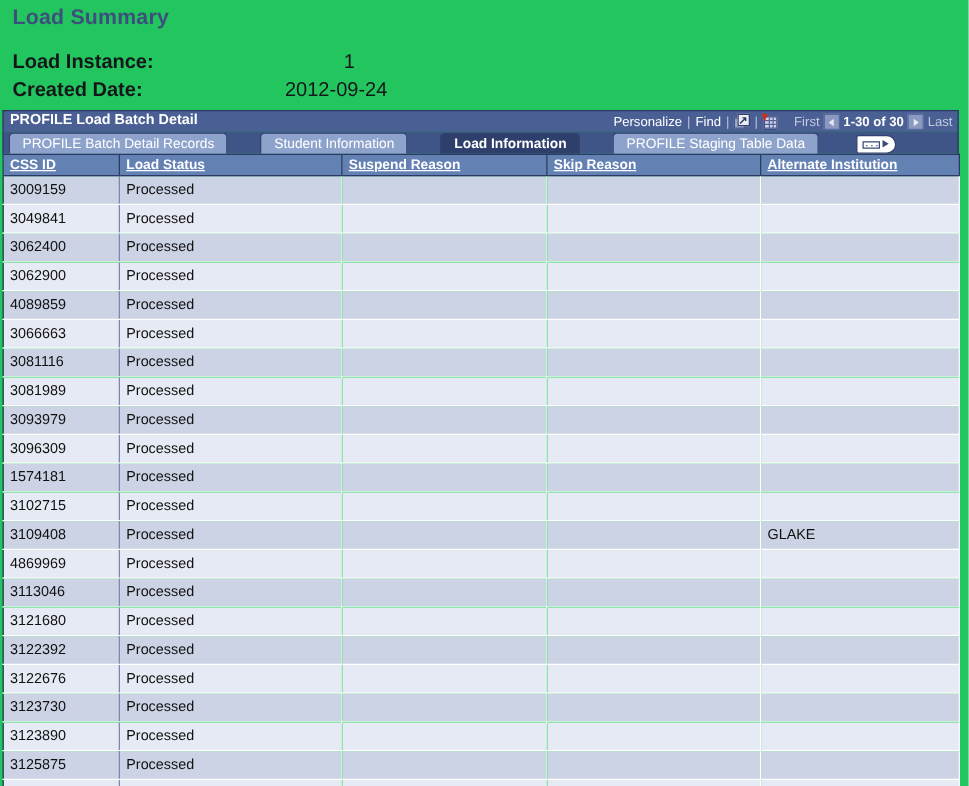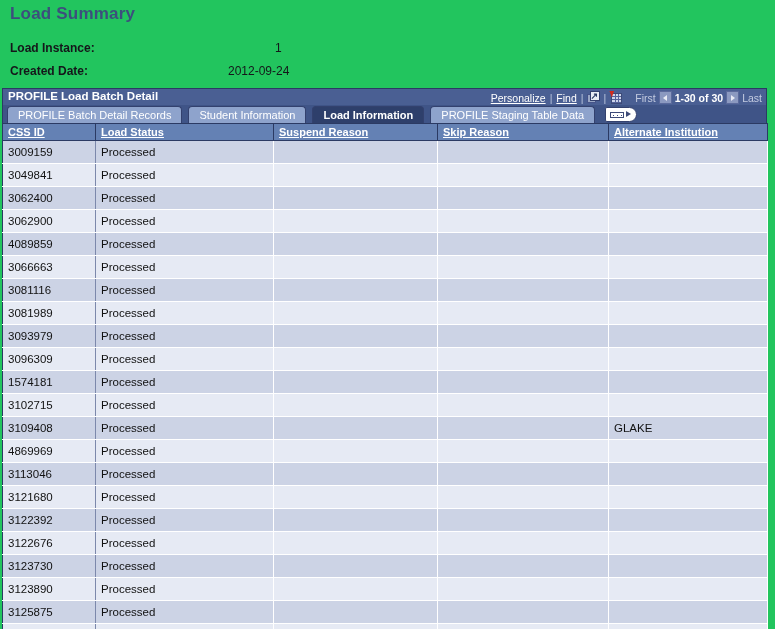--- a/index.html
+++ b/index.html
@@ -28,21 +28,21 @@
     font-size: 17px;
     font-weight: bold;
     color: #3c4f7d;
     letter-spacing: 0.2px;
   }
 
   
   .field-row {
     position: absolute;
     left: 10px;
-    font-size: 12px;
+    font-size: 16px;
     color: #000000;
     white-space: nowrap;
   }
   .field-label {
     display: inline-block;
     font-weight: bold;
     color: #15161a;
   }
   .field-value {
     position: absolute;
@@ -92,21 +92,20 @@
     height: 17px;
     display: flex;
     align-items: center;
     gap: 0;
     font-size: 10.5px;
     color: #d7dcea;
     white-space: nowrap;
   }
   .grid-link {
     color: #ffffff;
-    text-decoration: underline;
     font-size: 10.5px;
     cursor: pointer;
     padding: 0 1px;
   }
   .sep {
     color: #b9c3dc;
     padding: 0 3px;
     font-size: 10.5px;
   }
 
@@ -216,22 +215,23 @@
   
   .tabstrip {
     position: relative;
     height: 18px;
     background: #3f5487;
     border-left: 1px solid #2b3a63;
     border-right: 1px solid #2b3a63;
     box-sizing: border-box;
     padding-left: 4px;
     display: flex;
-    align-items: center;
+    align-items: flex-end;
     overflow: hidden;
+    gap: 20px;
   }
   .tab {
     height: 17px;
     line-height: 16px;
     margin-right: 6px;
     padding: 0 10px;
     font-size: 11px;
     color: #ffffff;
     background: #8ea3cc;
     border: 1px solid #33416e;

